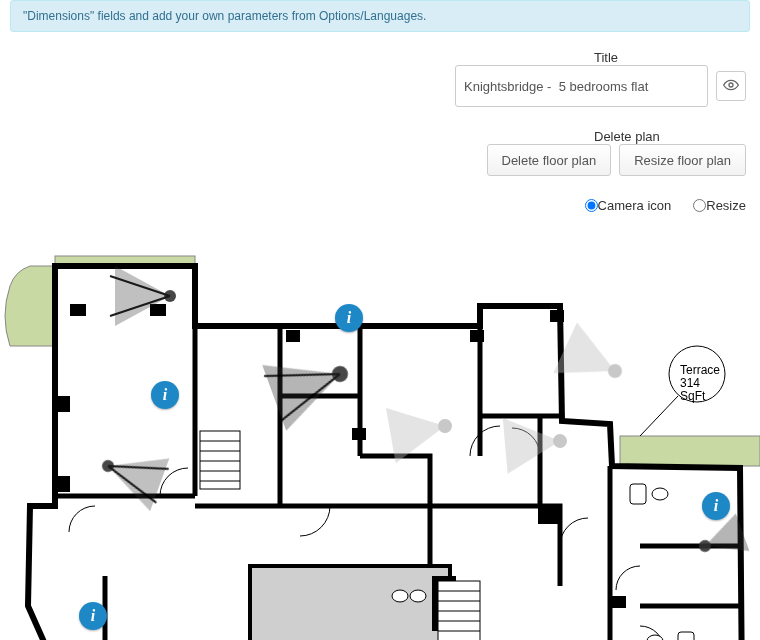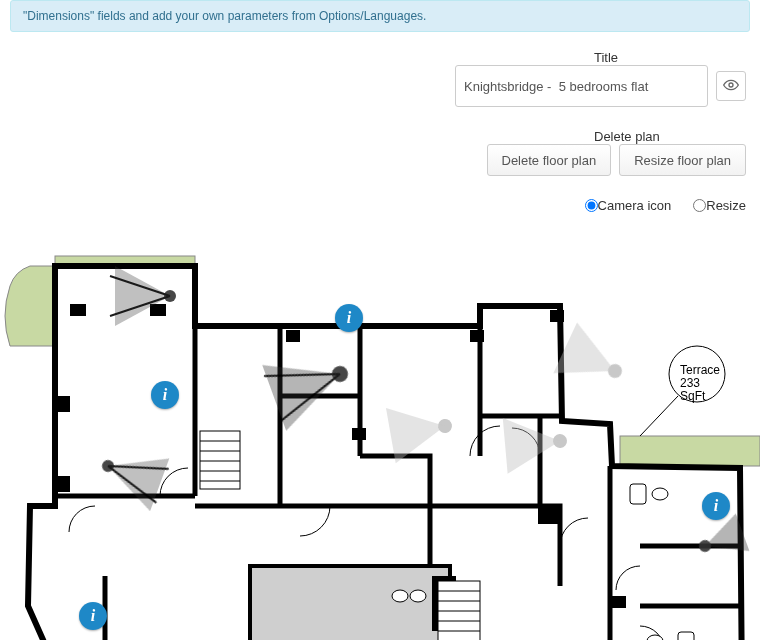--- a/index.html
+++ b/index.html
@@ -191,21 +191,21 @@
       </g>
       <g transform="translate(615,125) rotate(25)">
         <circle r="7"></circle>
           <path d="M0 0 L-55 28 L-55 -28 Z" opacity=".5"></path>
       </g>
     </g>
   </svg>
 
   <div class="terrace-label" style="left:680px; top:118px; width:34px;">
     <div>Terrace</div>
-    <div>233 SqFt</div>
+    <div>314 SqFt</div>
   </div>
 
   <div id="markers"></div>
 <div class="info-marker" style="left: 151px; top: 135px;">i</div>
     <div class="info-marker" style="left: 335px; top: 58px;">i</div>
     <div class="info-marker" style="left: 702px; top: 246px;">i</div>
     <div class="info-marker" style="left: 79px; top: 356px;">i</div>
   </div>
 
 </body></html>

